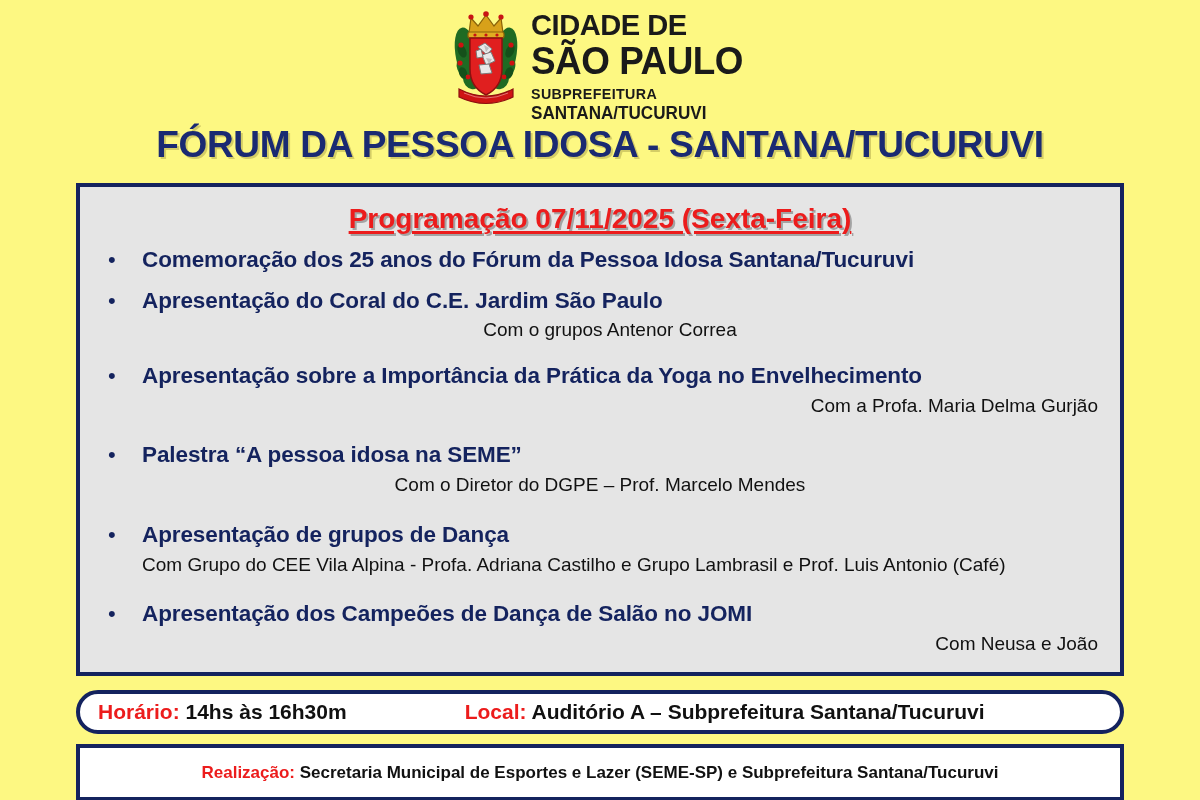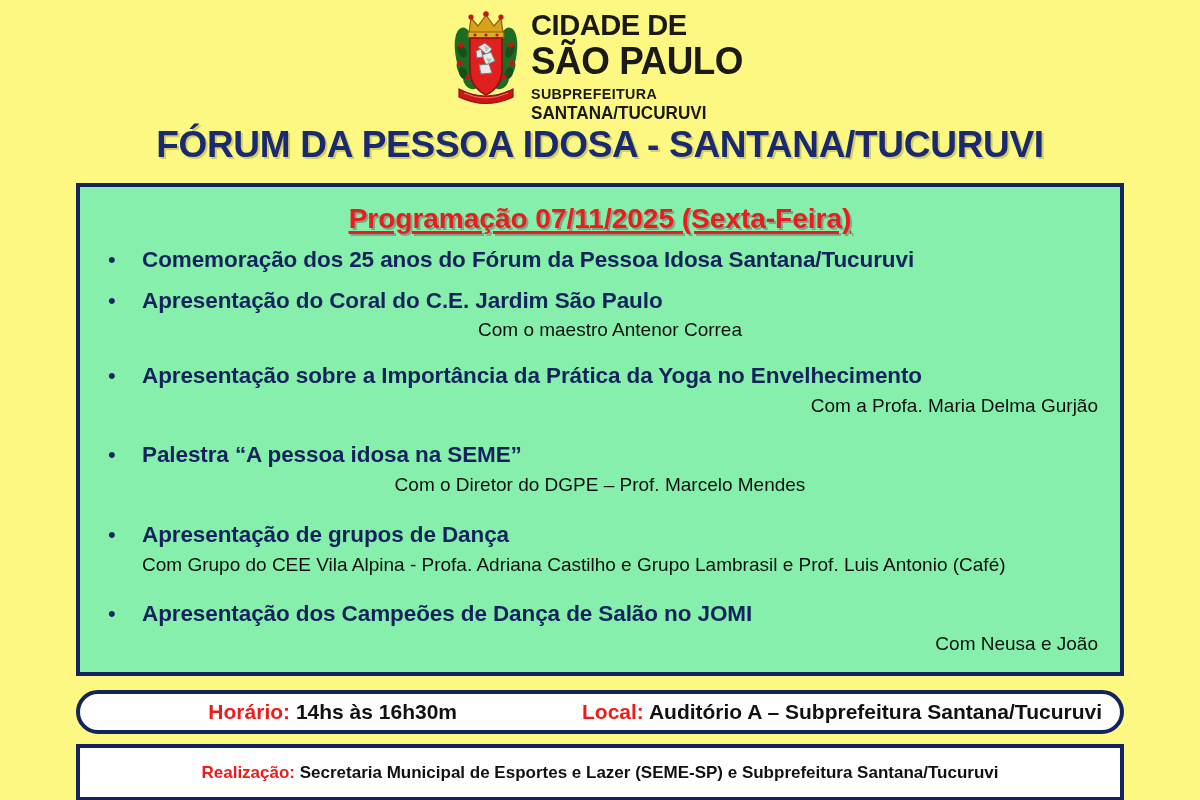--- a/index.html
+++ b/index.html
@@ -91,21 +91,21 @@
     white-space: nowrap;
   }
 
   
   .program-panel {
     position: absolute;
     left: 76px;
     top: 183px;
     width: 1048px;
     height: 493px;
-    background: #86efac;
+    background: #e5e5e5;
     border: 4px solid #14235e;
     padding: 12px 16px 0 16px;
   }
 
   .program-heading {
     text-align: center;
     font-size: 28px;
     font-weight: bold;
     color: #ec1c1c;
     text-decoration: underline;
@@ -166,22 +166,22 @@
     background: #ffffff;
     border: 4px solid #14235e;
     display: flex;
     align-items: center;
   }
 
   .bar-schedule {
     top: 690px;
     height: 44px;
     padding: 0 18px;
-    justify-content: flex-end;
-    gap: 15px;
+    justify-content: flex-start;
+    gap: 8px;
     border-radius: 22px;
   }
 
   .bar-credits {
     top: 744px;
     height: 57px;
     justify-content: center;
   }
 
   .lbl-red {
@@ -295,21 +295,21 @@
       <span class="item-title">Comemoração dos 25 anos do Fórum da Pessoa Idosa Santana/Tucuruvi</span>
     </div>
   </div>
   <div class="gap-sm"></div>
 
   <div class="item">
     <div class="item-main">
       <span class="bullet">•</span>
       <span class="item-title">Apresentação do Coral do C.E. Jardim São Paulo</span>
     </div>
-    <div class="sub sub-indent">Com o maestro Antenor Correa</div>
+    <div class="sub sub-indent">Com o grupos Antenor Correa</div>
   </div>
   <div class="gap-md"></div>
 
   <div class="item">
     <div class="item-main">
       <span class="bullet">•</span>
       <span class="item-title">Apresentação sobre a Importância da Prática da Yoga no Envelhecimento</span>
     </div>
     <div class="sub sub-right">Com a Profa. Maria Delma Gurjão</div>
   </div>

